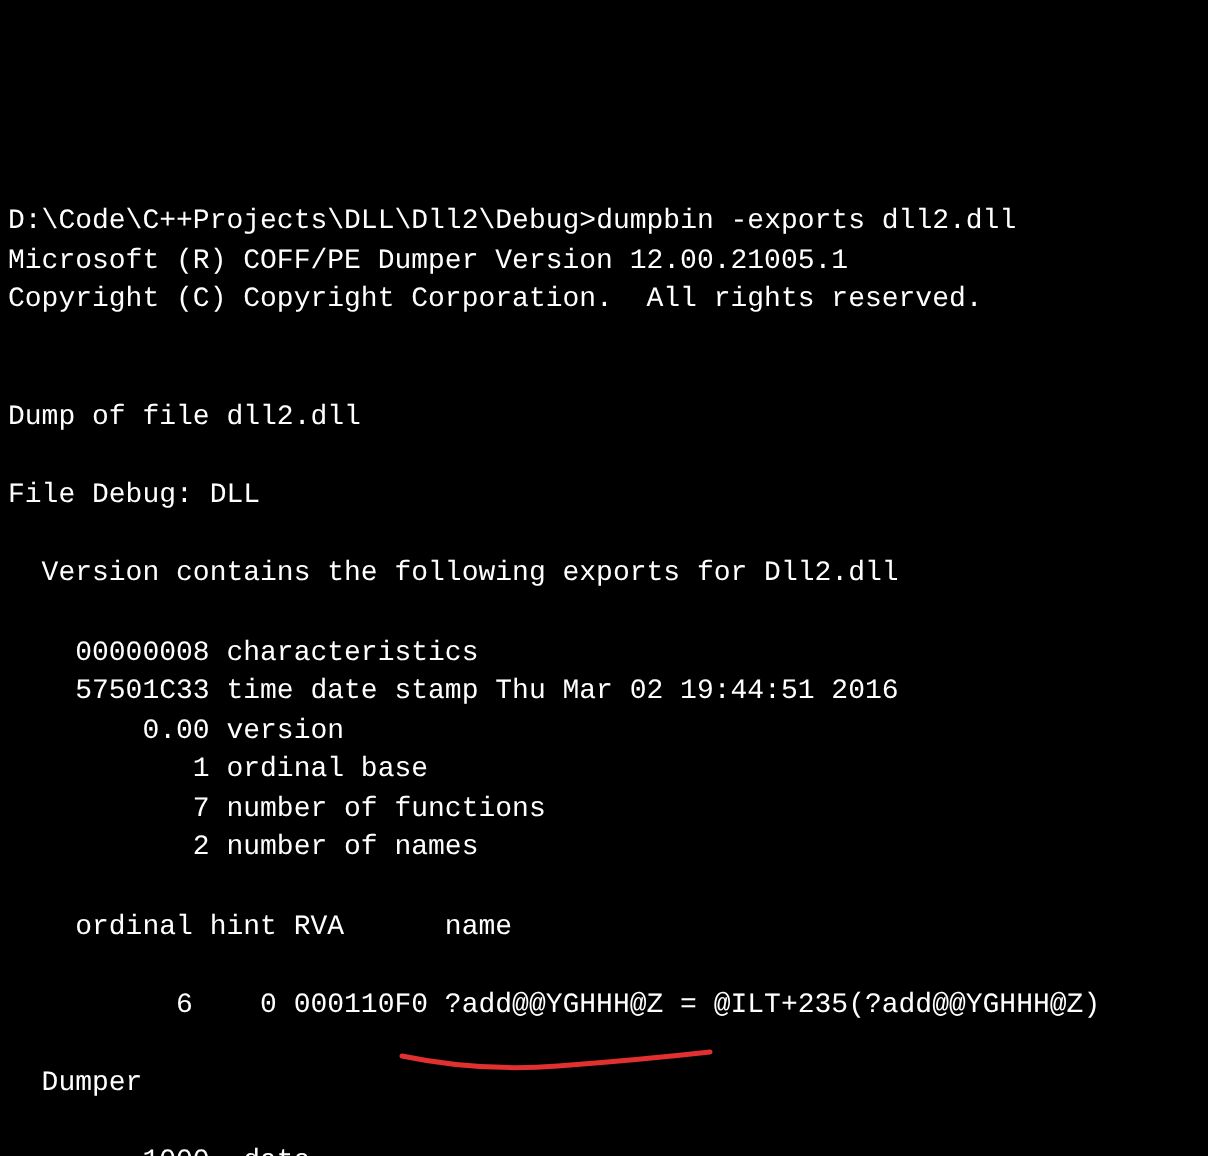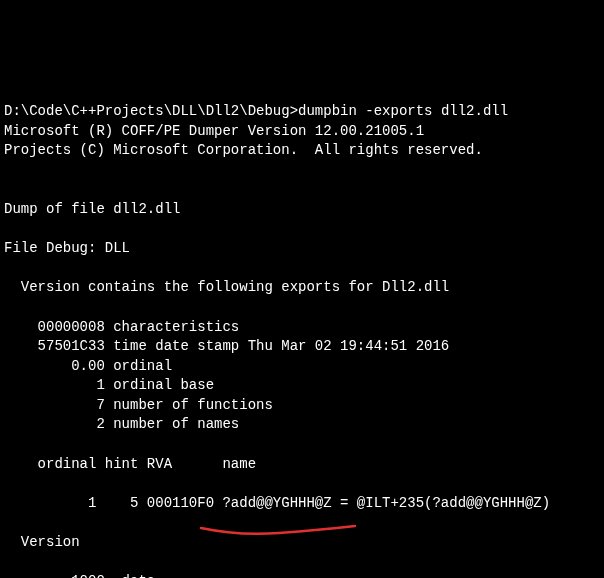--- a/index.html
+++ b/index.html
@@ -31,41 +31,41 @@
     }
   </style>
 </head>
 <body>
 
 
 
 <div class="terminal-output">
 <span>D:\Code\C++Projects\DLL\Dll2\Debug&gt;</span><span>dumpbin -exports dll2.dll</span>
 <span>Microsoft (R) COFF/PE Dumper Version 12.00.21005.1</span>
-<span>Projects (C) Microsoft Corporation.  All rights reserved.</span>
+<span>Copyright (C) Copyright Corporation.  All rights reserved.</span>
 
 
 <span>Dump of file dll2.dll</span>
 
 <span>File Debug: DLL</span>
 
 <span>  Version contains the following exports for Dll2.dll</span>
 
 <span>    00000008 characteristics</span>
 <span>    57501C33 time date stamp Thu Mar 02 19:44:51 2016</span>
-<span>        0.00 ordinal</span>
+<span>        0.00 version</span>
 <span>           1 ordinal base</span>
 <span>           7 number of functions</span>
 <span>           2 number of names</span>
 
 <span>    ordinal hint RVA      name</span>
 
-<span>          1    5 000110F0 ?add@@YGHHH@Z = @ILT+235(?add@@YGHHH@Z)</span>
+<span>          6    0 000110F0 ?add@@YGHHH@Z = @ILT+235(?add@@YGHHH@Z)</span>
 
-<span>  Version</span>
+<span>  Dumper</span>
 
 <span>        1000 .data</span>
 
 
 
 
 
 
 <div class="underline-mark" style="left:195px; top:402px;">
   <svg width="160" height="16" viewBox="0 0 160 16">

